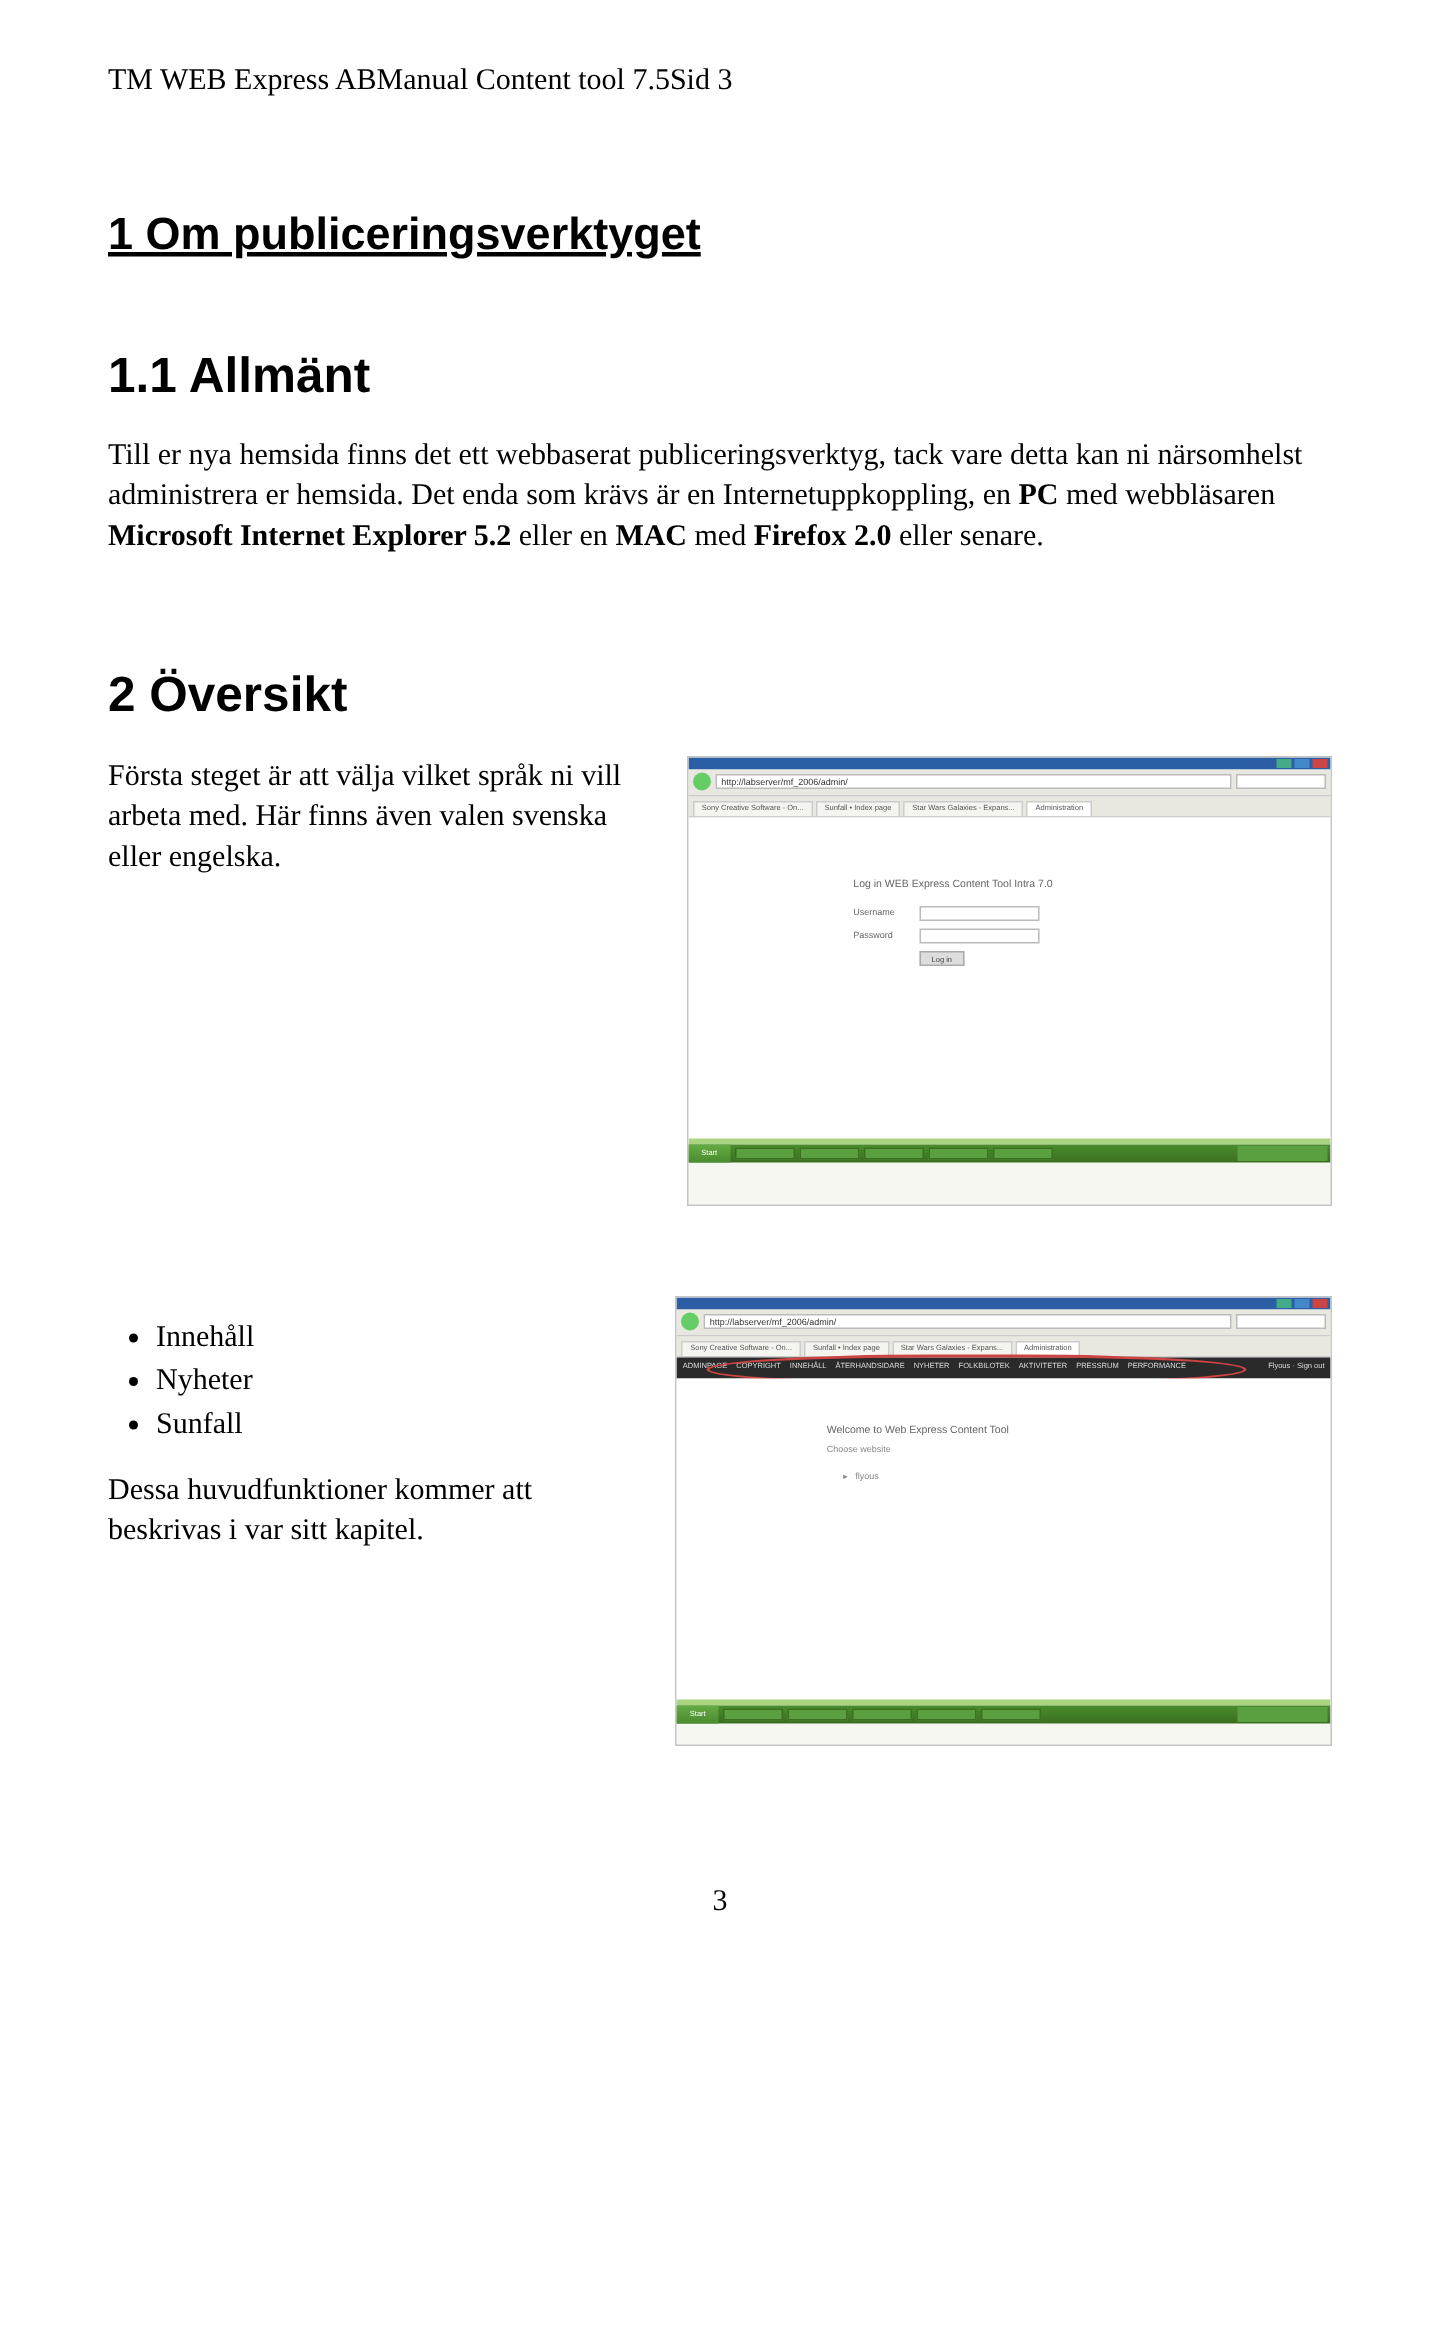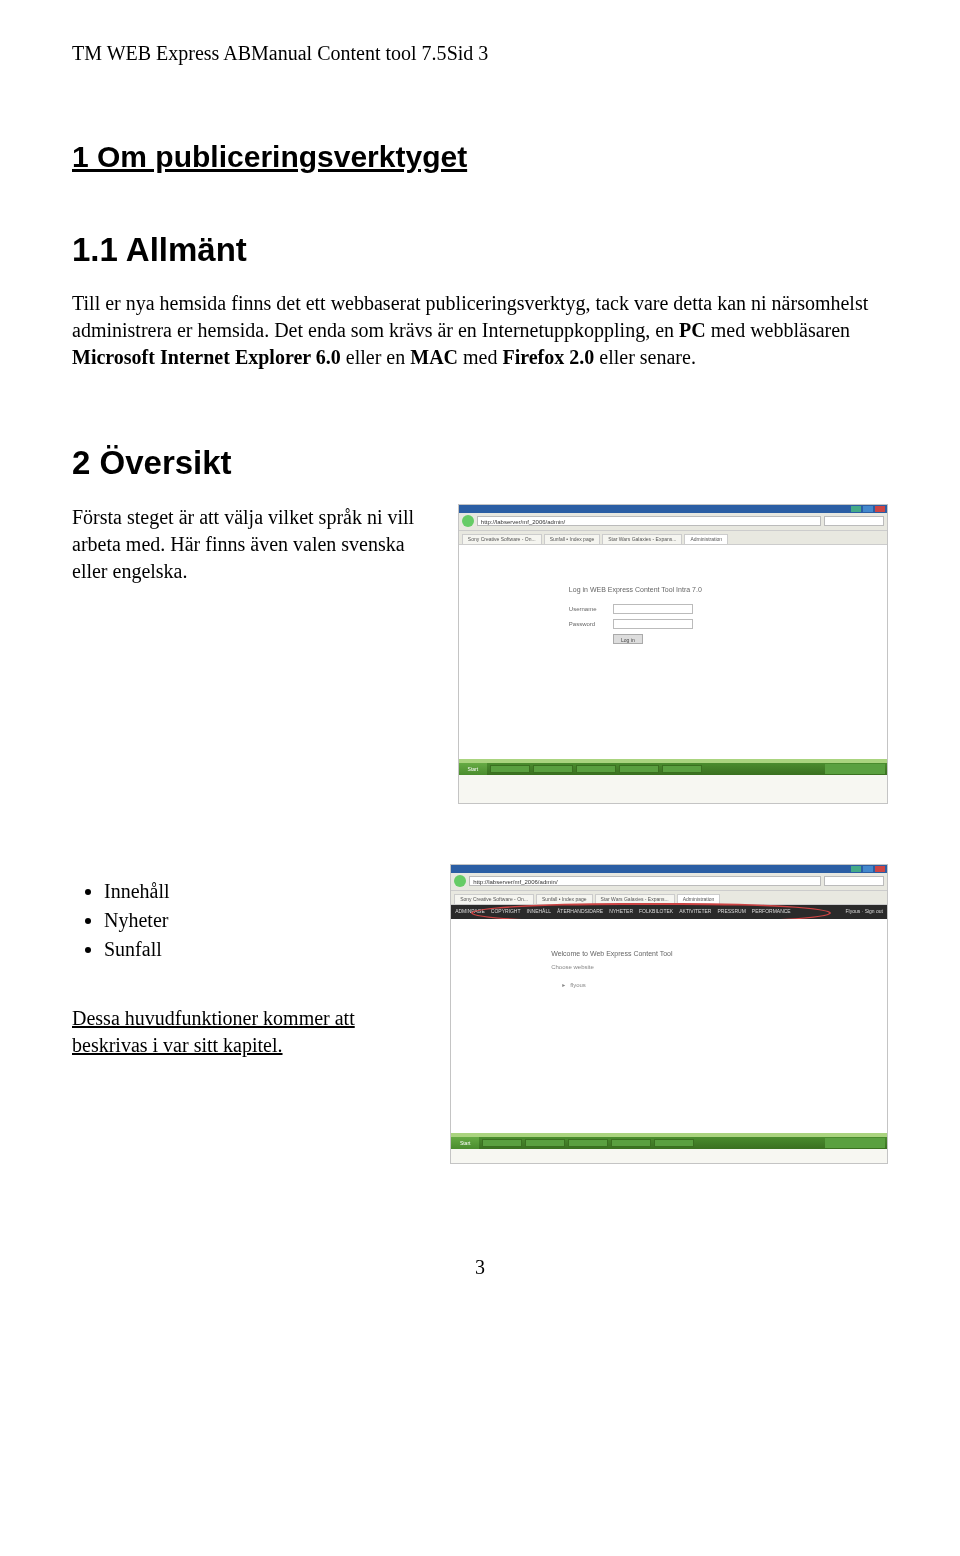--- a/index.html
+++ b/index.html
@@ -96,21 +96,21 @@
 <div class="header">
   <span>TM WEB Express AB</span>
   <span>Manual Content tool 7.5</span>
   <span>Sid 3</span>
 </div>
 
 <h1>1 Om publiceringsverktyget</h1>
 
 <h2>1.1 Allmänt</h2>
 <p style="margin-bottom:70px;">
-  Till er nya hemsida finns det ett webbaserat publiceringsverktyg, tack vare detta kan ni närsomhelst administrera er hemsida. Det enda som krävs är en Internetuppkoppling, en <b>PC</b> med webbläsaren <b>Microsoft Internet Explorer 6.0</b> eller en <b>MAC</b> med <b>Firefox 2.0</b> eller senare.
+  Till er nya hemsida finns det ett webbaserat publiceringsverktyg, tack vare detta kan ni närsomhelst administrera er hemsida. Det enda som krävs är en Internetuppkoppling, en <b>PC</b> med webbläsaren <b>Microsoft Internet Explorer 5.2</b> eller en <b>MAC</b> med <b>Firefox 2.0</b> eller senare.
 </p>
 
 <h2>2 Översikt</h2>
 <div class="sec2-row">
   <div class="sec2-text">
     <p>Första steget är att välja vilket språk ni vill arbeta med. Här finns även valen svenska eller engelska.</p>
   </div>
   <div class="screenshot">
     <div class="ss-title">
       <span class="btn min"></span>
@@ -156,21 +156,21 @@
 </div>
 
 <div class="sec3">
   <div class="sec3-row">
     <div class="sec3-text">
       <ul class="funclist">
         <li>Innehåll</li>
         <li>Nyheter</li>
         <li>Sunfall</li>
       </ul>
-      <p style="margin-top:42px;text-decoration:underline;">Dessa huvudfunktioner kommer att beskrivas i var sitt kapitel.</p>
+      <p style="margin-top:17px;">Dessa huvudfunktioner kommer att beskrivas i var sitt kapitel.</p>
     </div>
     <div class="screenshot">
       <div class="ss-title">
         <span class="btn min"></span>
         <span class="btn max"></span>
         <span class="btn"></span>
       </div>
       <div class="ss-toolbar">
         <span class="ss-back"></span>
         <span class="ss-url">http://labserver/mf_2006/admin/</span>

